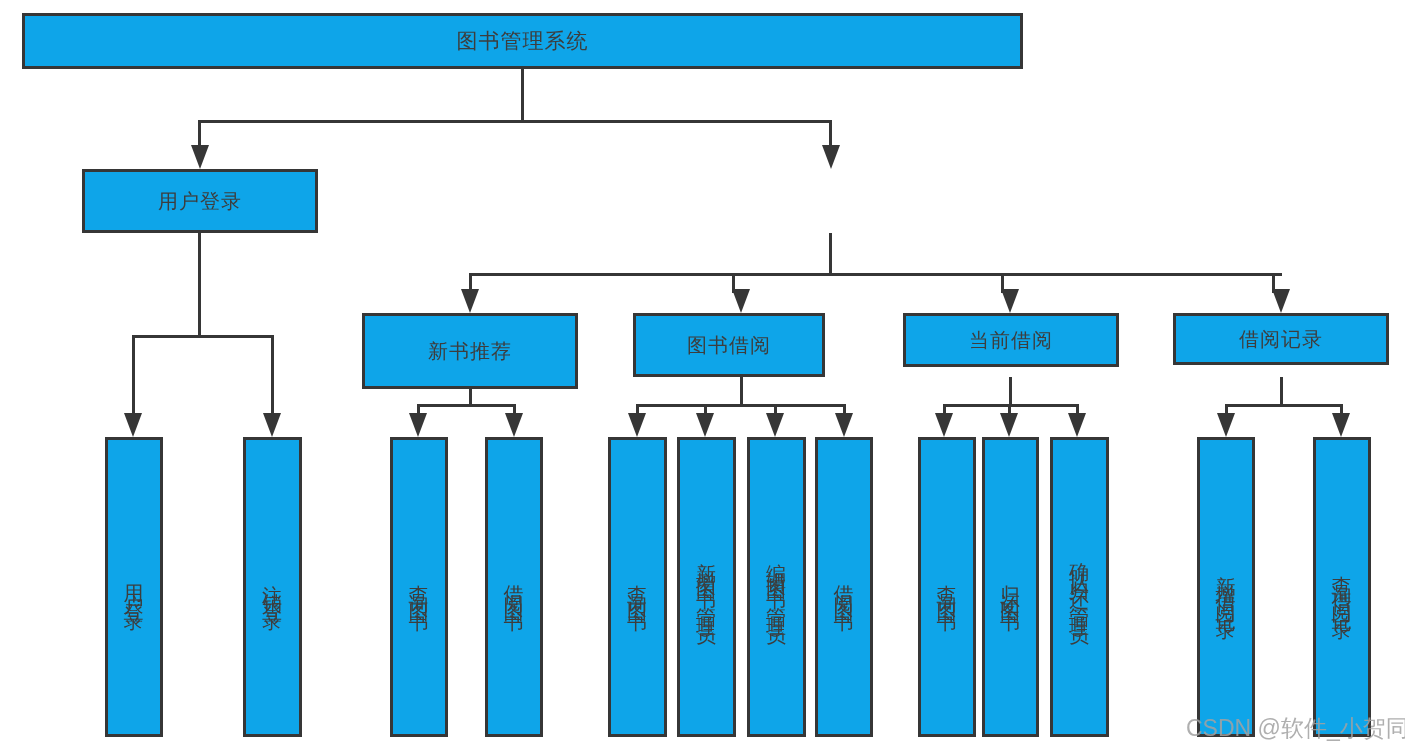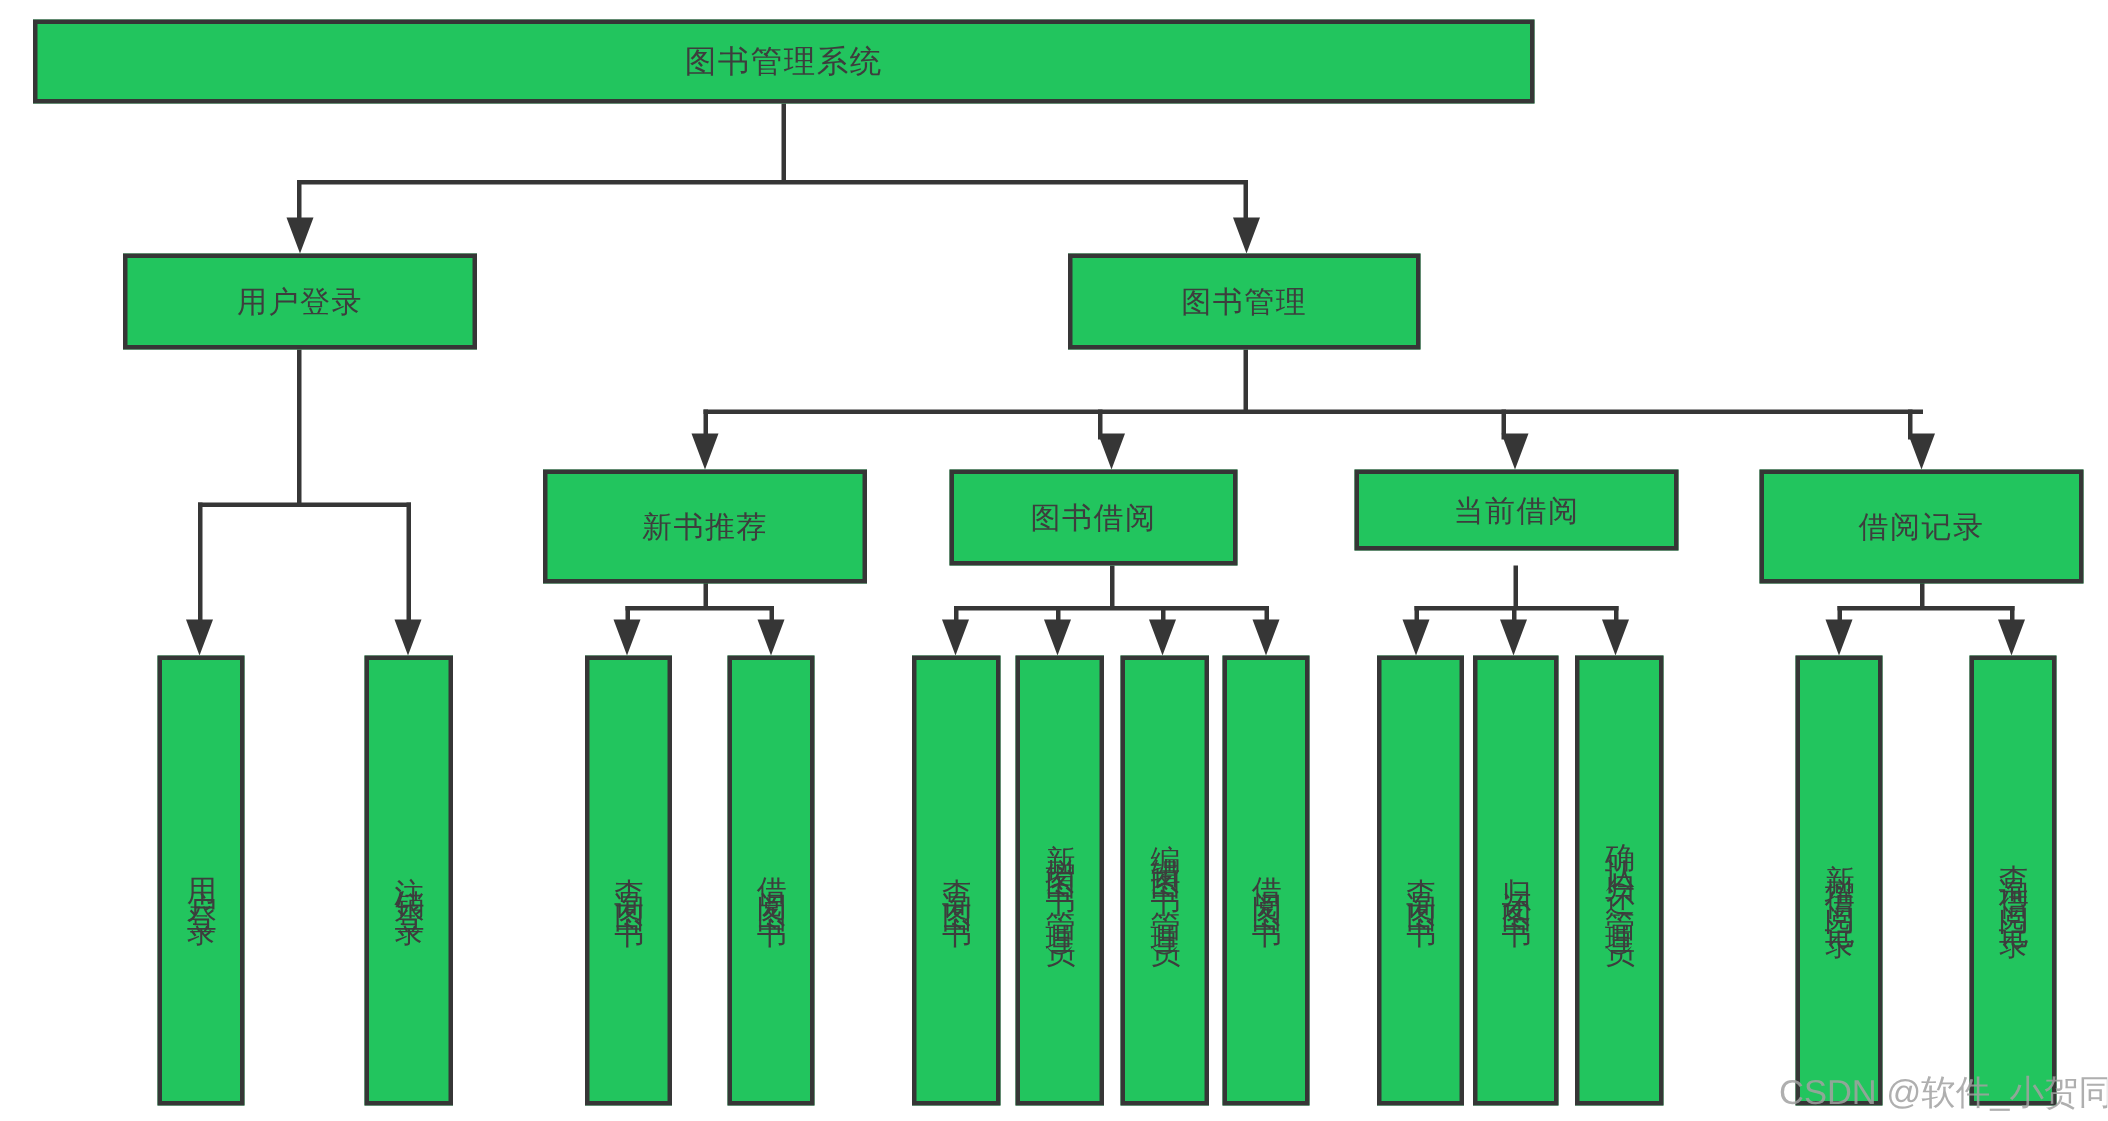--- a/index.html
+++ b/index.html
@@ -11,21 +11,21 @@
   #canvas {
     position: relative;
     width: 1405px;
     height: 747px;
     background: #ffffff;
     overflow: hidden;
   }
   .box {
     position: absolute;
     box-sizing: border-box;
-    background: #22c55e;
+    background: #0ea5e9;
     border: 3px solid #363636;
     display: flex;
     align-items: center;
     justify-content: center;
     color: #3d3d3d;
     z-index: 2;
   }
   .box .lbl {
     font-size: 20px;
     letter-spacing: 1px;
@@ -78,23 +78,20 @@
 
   <div class="vline" style="left:521px; top:69px; height:51px;"></div>
   <div class="hline" style="left:198px; top:120px; width:634px;"></div>
   <div class="vline" style="left:198px; top:120px; height:27px;"></div>
   <div class="vline" style="left:829px; top:120px; height:27px;"></div>
   <div class="arrow" style="left:191px; top:145px;"></div>
   <div class="arrow" style="left:822px; top:145px;"></div>
 
   <div class="box" style="left:82px; top:169px; width:236px; height:64px;">
     <span class="lbl">用户登录</span>
-  </div>
-  <div class="box" style="left:712px; top:169px; width:235px; height:64px;">
-    <span class="lbl">图书管理</span>
   </div>
 
   <div class="vline" style="left:198px; top:233px; height:104px;"></div>
   <div class="hline" style="left:132px; top:335px; width:142px;"></div>
   <div class="vline" style="left:132px; top:335px; height:80px;"></div>
   <div class="vline" style="left:271px; top:335px; height:80px;"></div>
   <div class="arrow" style="left:124px; top:413px;"></div>
   <div class="arrow" style="left:263px; top:413px;"></div>
 
   <div class="vline" style="left:829px; top:233px; height:42px;"></div>
@@ -110,21 +107,21 @@
 
   <div class="box" style="left:362px; top:313px; width:216px; height:76px;">
     <span class="lbl">新书推荐</span>
   </div>
   <div class="box" style="left:633px; top:313px; width:192px; height:64px;">
     <span class="lbl">图书借阅</span>
   </div>
   <div class="box" style="left:903px; top:313px; width:216px; height:54px;">
     <span class="lbl">当前借阅</span>
   </div>
-  <div class="box" style="left:1173px; top:313px; width:216px; height:76px;">
+  <div class="box" style="left:1173px; top:313px; width:216px; height:52px;">
     <span class="lbl">借阅记录</span>
   </div>
 
   <div class="vline" style="left:469px; top:377px; height:29px;"></div>
   <div class="vline" style="left:740px; top:377px; height:29px;"></div>
   <div class="vline" style="left:1009px; top:377px; height:29px;"></div>
   <div class="vline" style="left:1280px; top:377px; height:29px;"></div>
 
   <div class="hline" style="left:417px; top:404px; width:99px;"></div>
   <div class="vline" style="left:417px; top:404px; height:12px;"></div>

